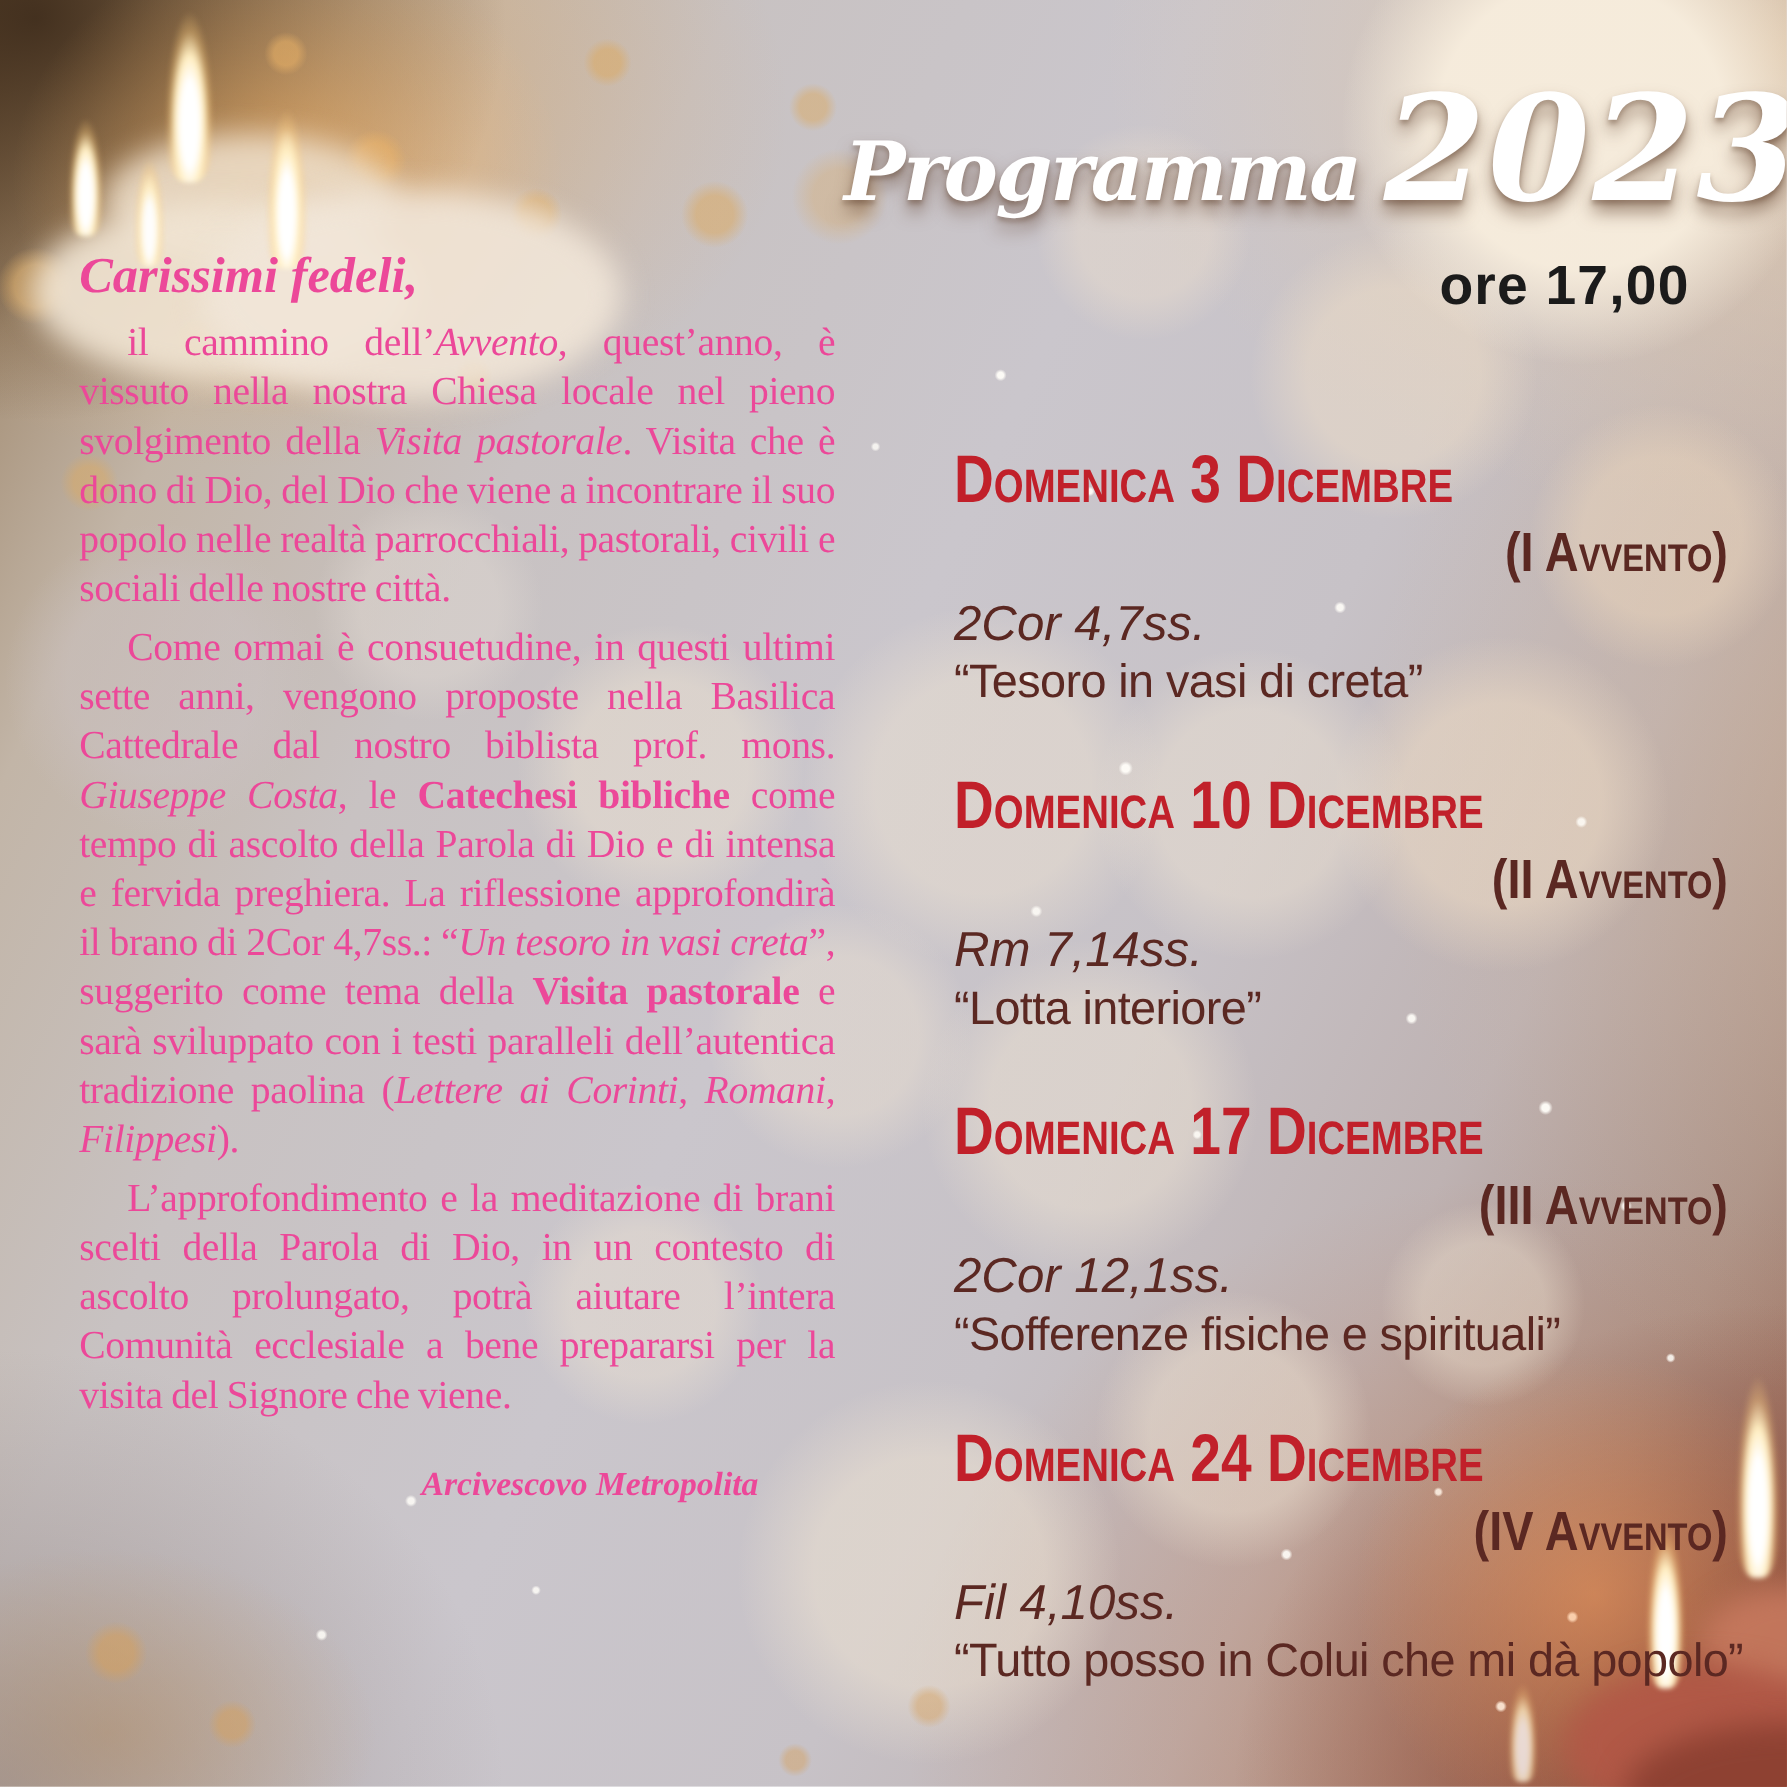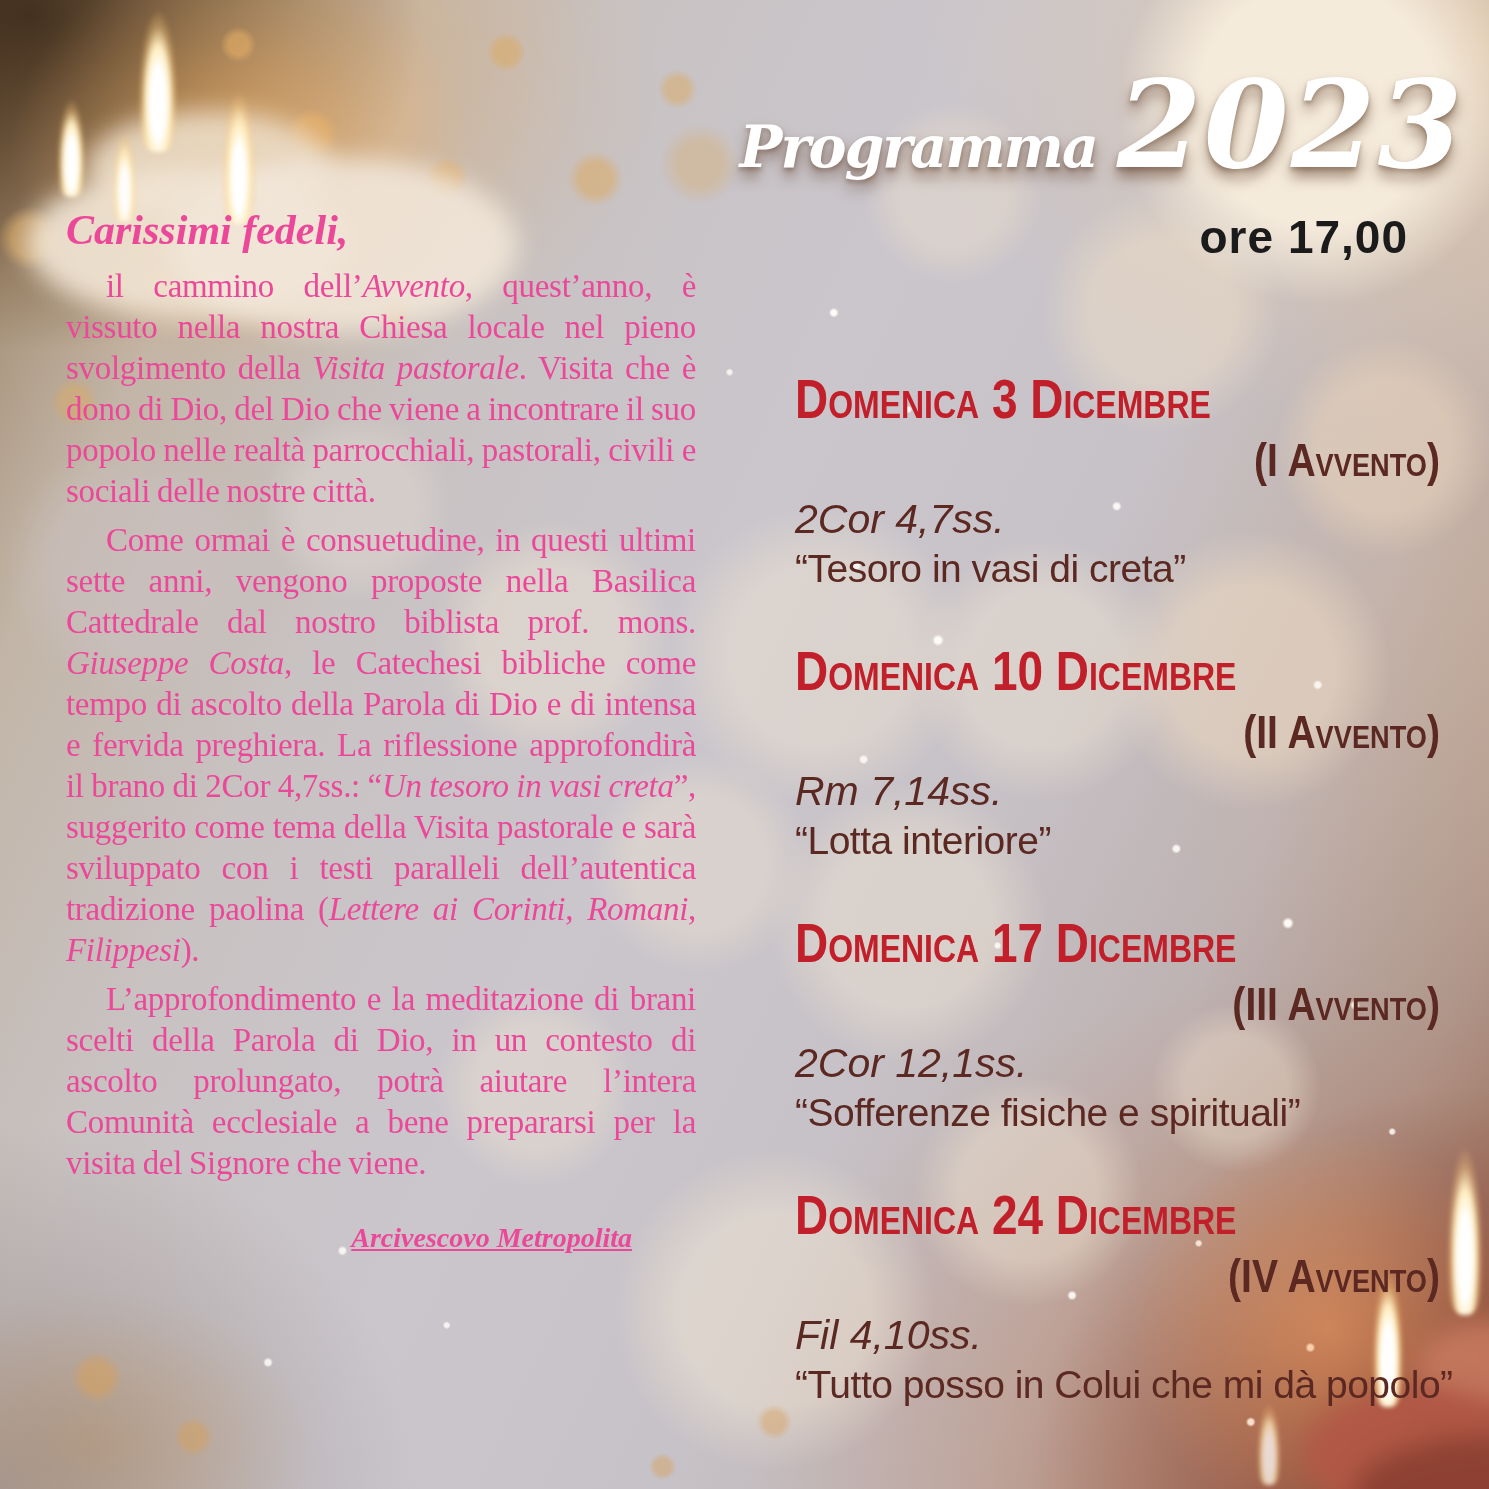--- a/index.html
+++ b/index.html
@@ -105,32 +105,32 @@
   .fa { left:303px; top:193px; width:32px; height:145px; }
   .fb { left:378px; top:66px;  width:36px; height:180px; }
   .fc { left:188px; top:328px; width:24px; height:88px; opacity:.75; }
 
   
   .letter { position:absolute; left:66px; top:206px; width:630px; color:#ec4899; }
   .salutation { margin:0 0 12px 0; font-style:italic; font-weight:bold; font-size:42px; line-height:48px; }
   .letter p { margin:0 0 8px 0; font-size:33px; line-height:41px; letter-spacing:-0.3px; word-spacing:-1px;
     text-align:justify; text-indent:40px; }
   .letter p i { font-style:italic; }
-  .letter p b { font-weight:normal; }
+  .letter p b { font-weight:bold; }
   .signature { margin-top:26px; text-align:right; padding-right:64px; }
   .sig-inner { display:inline-block; text-align:center; }
   .sig-name { font-size:40px; font-weight:bold; line-height:46px; }
-  .sig-role { font-size:28px; font-weight:bold; font-style:italic; line-height:32px; margin-top:12px;text-decoration:underline; }
+  .sig-role { font-size:28px; font-weight:bold; font-style:italic; line-height:32px; margin-top:12px; }
 
   
   .program-title { position:absolute; left:734px; top:52px; width:736px;
     display:flex; align-items:baseline; justify-content:center; gap:20px; white-space:nowrap;
     font-family:"DejaVu Serif", serif; font-style:italic; font-weight:bold; color:#ffffff;
     text-shadow:0 10px 14px rgba(96,64,44,.55), 0 3px 4px rgba(96,64,44,.4); }
-  .t-word { font-size:57px; letter-spacing:-2px; }
+  .t-word { font-size:68px; letter-spacing:-2px; }
   .t-year { font-size:122px; letter-spacing:2px; }
   .program-time { position:absolute; right:81px; top:210px; font-family:"Liberation Sans", sans-serif;
     font-weight:bold; font-size:46px; color:#1b1b1b; letter-spacing:1px; }
 
   .entries { position:absolute; left:795px; top:370px; width:645px; font-family:"Liberation Sans", sans-serif; }
   .entry { margin-bottom:50px; }
   .e-date { font-size:56px; line-height:58px; font-weight:bold; font-variant:small-caps; color:#c1202a;
     transform:scaleX(.82); transform-origin:left; white-space:nowrap; }
   .e-week { font-size:46px; line-height:48px; margin-top:8px; font-weight:bold; font-variant:small-caps;
     color:#5b2822; text-align:right; transform:scaleX(.85); transform-origin:right; white-space:nowrap; }

